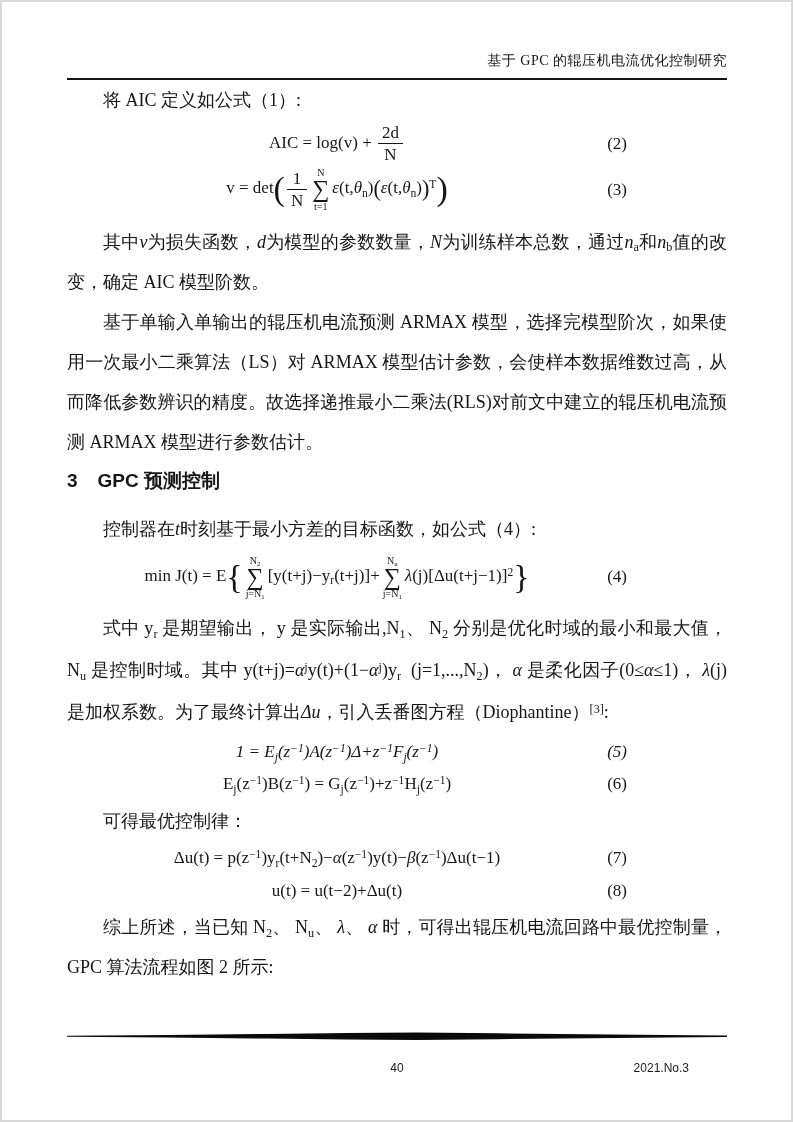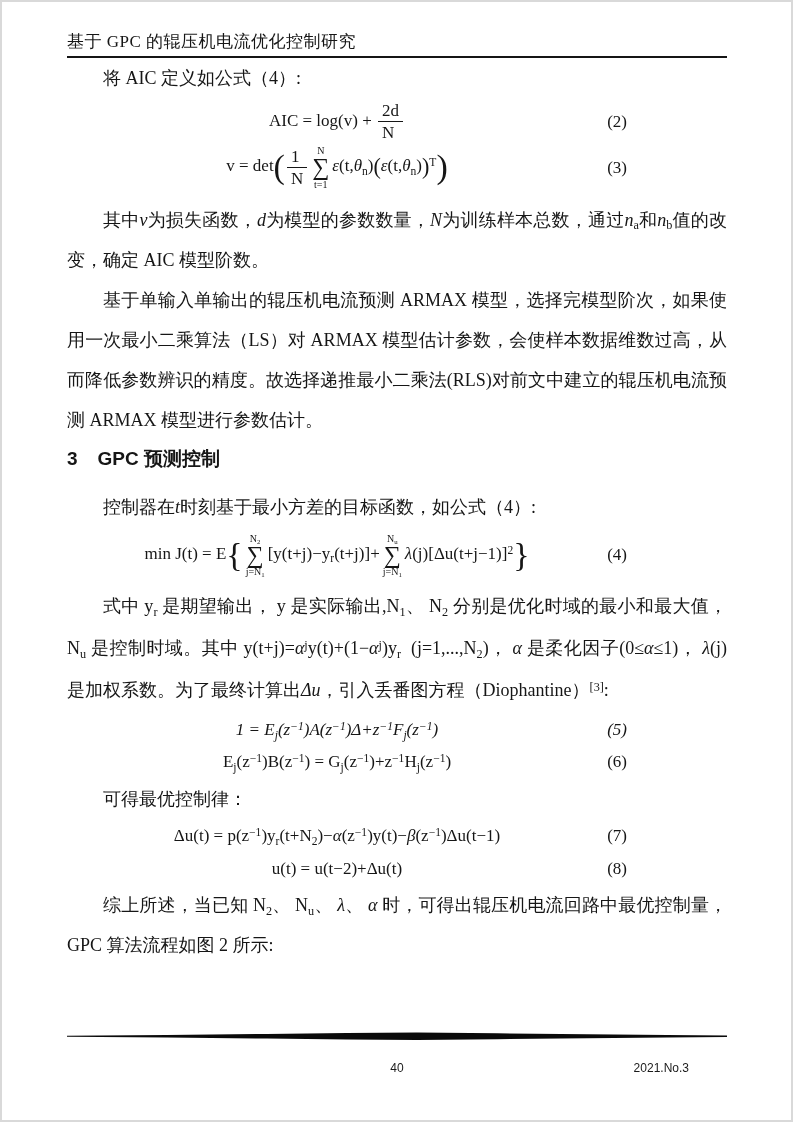--- a/index.html
+++ b/index.html
@@ -3,37 +3,37 @@
 <meta charset="utf-8">
 <style>
   html,body{margin:0;padding:0;}
   body{
     width:793px;height:1122px;position:relative;background:#ffffff;
     font-family:"Liberation Serif","DejaVu Serif",serif;color:#161616;
     overflow:hidden;
   }
   .page{position:absolute;inset:0;background:#fff;box-shadow:inset 0 0 0 2px #d9d9d9;}
   .content{position:absolute;left:67px;top:0;width:660px;}
-  .running-head{padding-top:30px;text-align:left;font-size:17px;letter-spacing:0.5px;height:20px;}
+  .running-head{padding-top:52px;text-align:right;font-size:14px;letter-spacing:0.5px;height:20px;}
   .header-rule{border-top:2px solid #151515;margin-top:6px;height:0;}
   .para{font-size:18px;line-height:40px;margin:0;text-align:justify;}
   .para.lh42{line-height:42px;}
   .indent{text-indent:36px;}
   .mt10{margin-top:10px;} .mt8{margin-top:8px;font-family:Liberation Serif, serif;}
   .mt4{margin-top:4px;font-style:italic;} .mt2{margin-top:2px;}
   .section-heading{margin-top:6px;display:flex;align-items:center;height:26px;
     font-family:"Liberation Sans","DejaVu Sans",sans-serif;font-weight:700;font-size:19px;}
   .section-heading .sec-num{margin-right:20px;}
   .eq-row{position:relative;display:flex;align-items:center;justify-content:center;
     padding-right:120px;font-size:17px;}
   .eq-num{position:absolute;right:100px;top:50%;transform:translateY(-50%);font-size:17px;}
   .formula{white-space:nowrap;}
   sub,sup{font-size:68%;line-height:0;position:relative;vertical-align:baseline;}
   sup{top:-0.45em;} sub{top:0.28em;}
-  .frac{display:inline-block;vertical-align:middle;margin:0 2px;}
+  .frac{display:inline-block;vertical-align:middle;text-align:center;margin:0 2px;}
   .frac .fn{display:block;border-bottom:1px solid #161616;padding:0 4px;line-height:1.25;}
   .frac .fd{display:block;line-height:1.25;padding:0 4px;}
   .sum{display:inline-block;vertical-align:middle;text-align:center;margin:0 3px;line-height:1;}
   .sum .st,.sum .sb{display:block;font-size:10px;line-height:1.1;}
   .sum .ss{display:block;font-size:24px;line-height:0.92;}
   .big{font-size:200%;vertical-align:middle;font-weight:400;}
   .mid{font-size:130%;vertical-align:middle;}
   .footer{position:absolute;left:67px;width:660px;top:1032px;}
   .footer-rule{display:block;}
   .footer-meta{position:relative;text-align:center;margin-top:20px;
@@ -44,21 +44,21 @@
 </head>
 <body>
 
 <div class="page">
   <div class="content">
 
     <div class="running-head">基于 GPC 的辊压机电流优化控制研究</div>
     <div class="header-rule"></div>
 
 
-    <p class="para indent">将 AIC 定义如公式（4）:</p>
+    <p class="para indent">将 AIC 定义如公式（1）:</p>
 
     <div class="eq-row mt2" style="min-height:42px">
       <span class="formula">AIC = log(v) + <span class="frac"><span class="fn">2d</span><span class="fd">N</span></span></span>
       <span class="eq-num">(2)</span>
     </div>
 
     <div class="eq-row" style="min-height:48px">
       <span class="formula">v = det<span class="big">(</span><span class="frac"><span class="fn">1</span><span class="fd">N</span></span><span class="sum"><span class="st">N</span><span class="ss">∑</span><span class="sb">t=1</span></span><i>ε</i>(t,<i>θ</i><sub>n</sub>)<span class="mid">(</span><i>ε</i>(t,<i>θ</i><sub>n</sub>)<span class="mid">)</span><sup>T</sup><span class="big">)</span></span>
       <span class="eq-num">(3)</span>
     </div>

